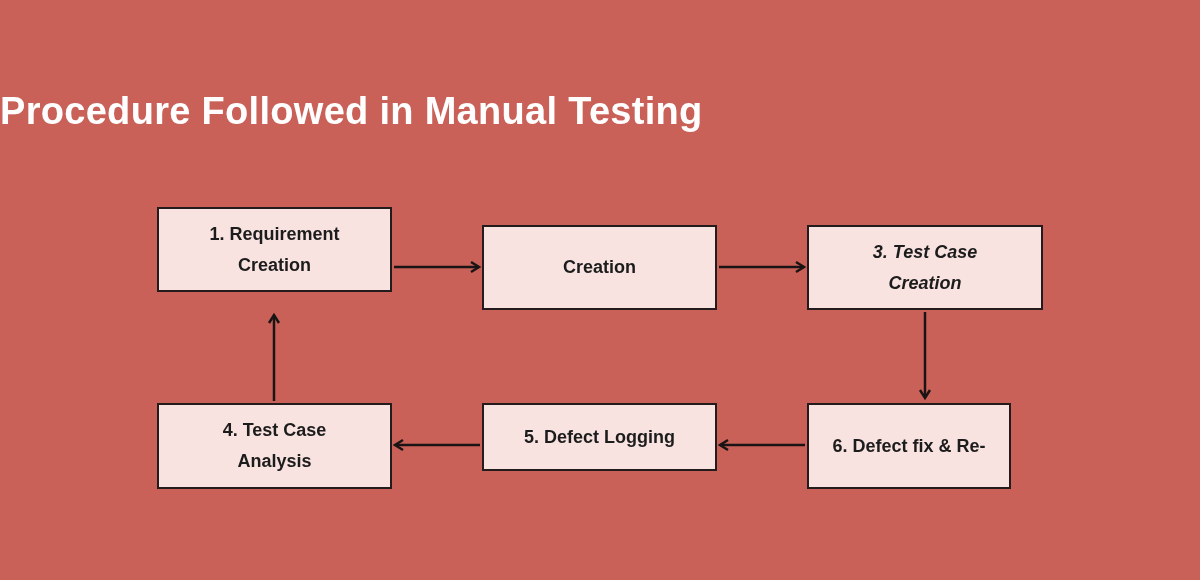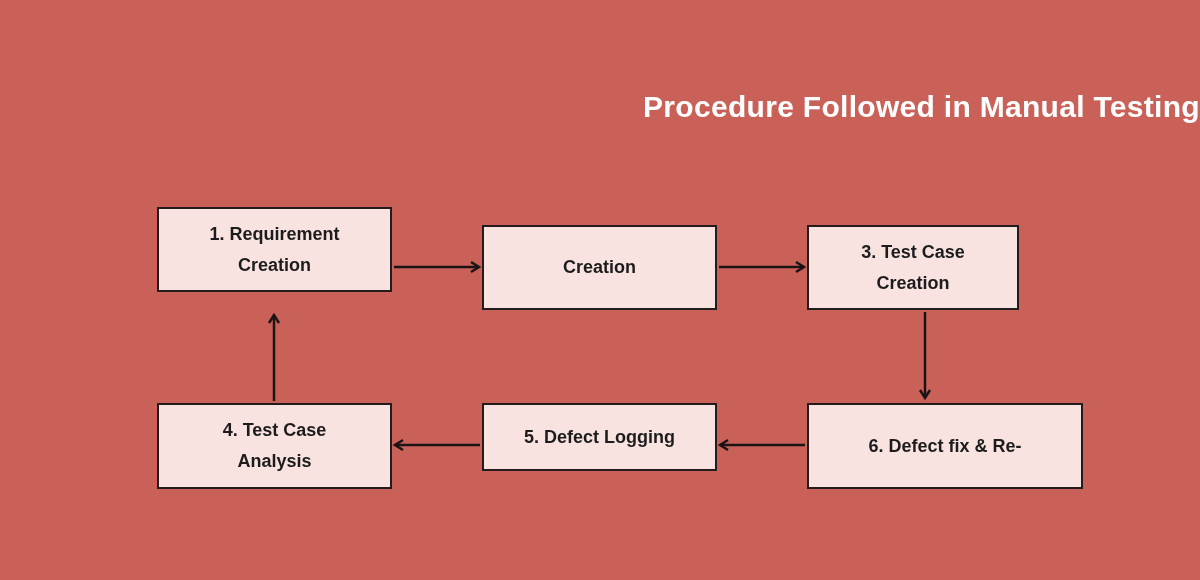--- a/index.html
+++ b/index.html
@@ -7,23 +7,23 @@
     position:relative;
     width:1200px;height:580px;
     background:#ca6158;
     font-family:"Liberation Sans","DejaVu Sans",sans-serif;
     overflow:hidden;
   }
   .diagram-title{
     position:absolute;
     left:0;right:0;top:90px;
     margin:0;
-    text-align:right;
+    text-align:left;
     color:#ffffff;
-    font-size:30px;
+    font-size:38px;
     font-weight:700;
     letter-spacing:0.3px;
   }
   .flow-box{
     position:absolute;
     width:235px;height:85px;
     background:#f8e3e1;
     border:2px solid #241c1c;
     box-sizing:border-box;
     display:flex;
@@ -31,24 +31,24 @@
     justify-content:center;
     align-items:center;
     color:#1c1c1c;
     font-size:18px;
     font-weight:700;
     text-align:center;
   }
   .flow-box .line{display:block;line-height:31px;}
   .box1{left:157px;top:207px;align-items:center;}
   .box2{left:482px;top:225px;}
-  .box3{left:807px;top:225px;width:212px;}
+  .box3{left:807px;top:225px;width:236px;font-style:italic;}
   .box4{left:157px;top:403px;height:86px;text-align:right;}
   .box5{left:482px;top:403px;height:68px;}
-  .box6{left:807px;top:403px;width:276px;height:86px;}
+  .box6{left:807px;top:403px;width:204px;height:86px;}
   .arrow-layer{
     position:absolute;
     left:0;top:0;
     width:1200px;height:580px;
     pointer-events:none;
   }
   .arrow{
     stroke:#1b1414;
     stroke-width:2.5;
     fill:none;

